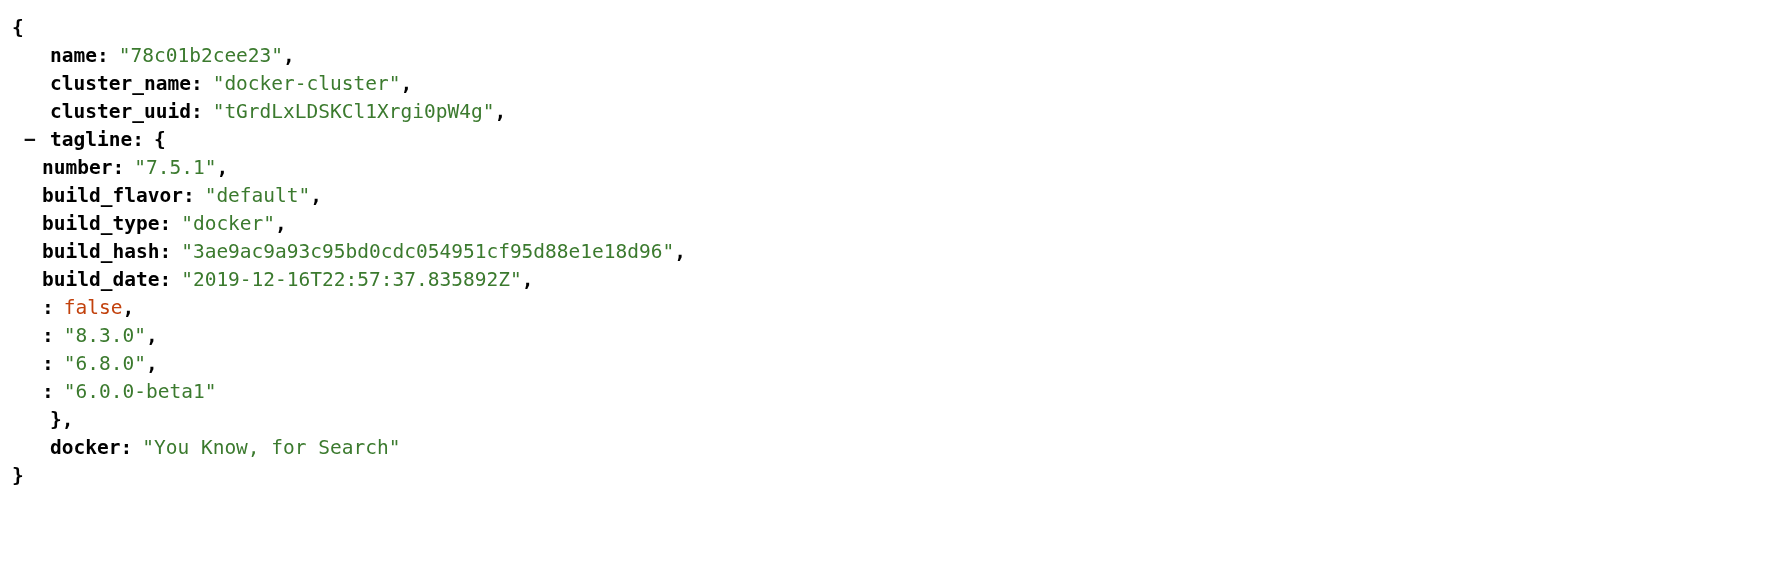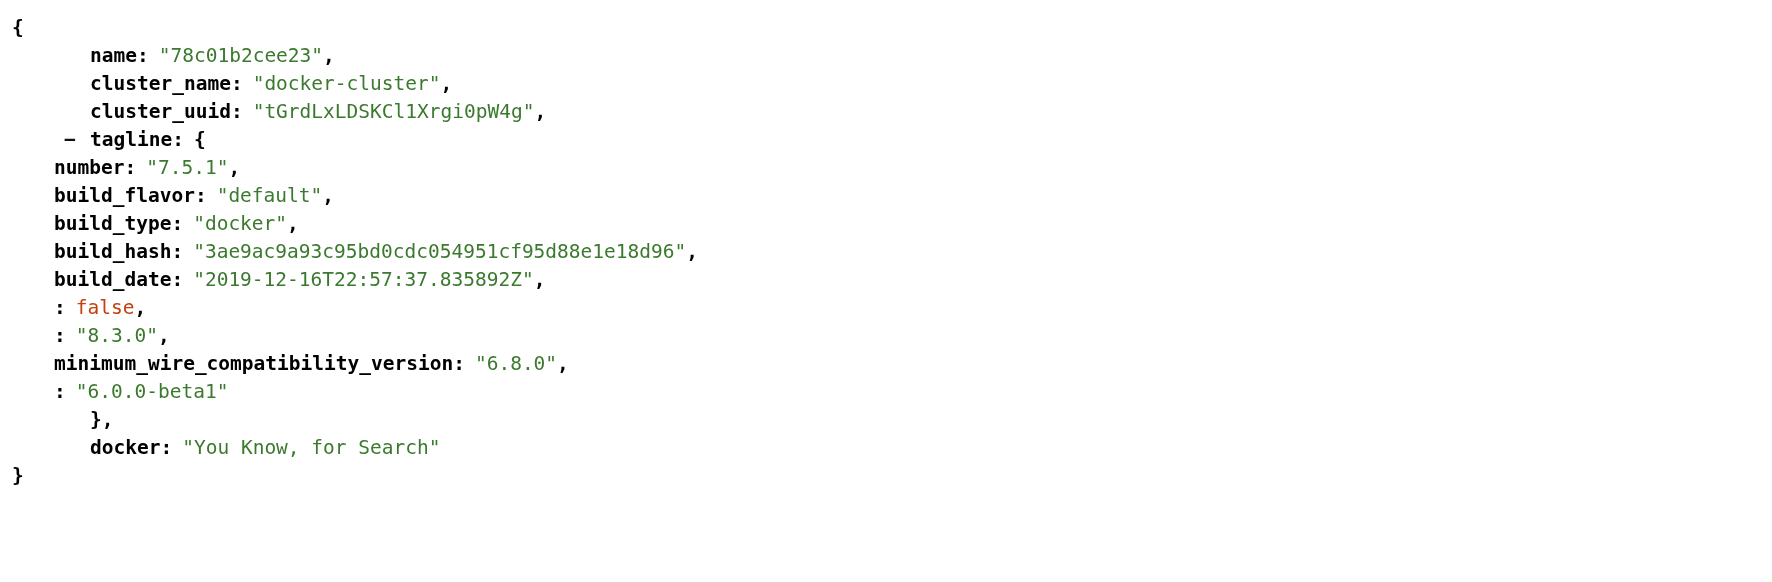--- a/index.html
+++ b/index.html
@@ -29,22 +29,22 @@
     align-items: baseline;
     height: 28px;
     line-height: 28px;
     white-space: pre;
     font-size: 19.5px;
     letter-spacing: 0px;
   }
 
   
   .ind-0 { padding-left: 12px; }
-  .ind-1 { padding-left: 50px; margin-left: 40px; }
-  .ind-2 { padding-left: 54px; }
+  .ind-1 { padding-left: 50px; }
+  .ind-2 { padding-left: 42px; }
 
   
   .ind-1.has-toggle { padding-left: 24px; }
 
   .toggle {
     display: inline-block;
     width: 26px;
     text-align: left;
     color: #111111;
     font-weight: 700;
@@ -132,21 +132,21 @@
 
   <div class="json-row ind-2">
     <span class="colon">:</span><span class="gap"></span><span class="val-bool">false</span><span class="punct">,</span>
   </div>
 
   <div class="json-row ind-2">
     <span class="colon">:</span><span class="gap"></span><span class="val-string">"8.3.0"</span><span class="punct">,</span>
   </div>
 
   <div class="json-row ind-2">
-    <span class="key">minimum_wire_compatibility_version</span><span class="colon">:</span><span class="gap"></span><span class="val-string">"6.8.0"</span><span class="punct">,</span>
+    <span class="colon">:</span><span class="gap"></span><span class="val-string">"6.8.0"</span><span class="punct">,</span>
   </div>
 
   <div class="json-row ind-2">
     <span class="colon">:</span><span class="gap"></span><span class="val-string">"6.0.0-beta1"</span><span class="punct"></span>
   </div>
 
   <div class="json-row ind-1">
     <span class="brace">},</span>
   </div>
 

